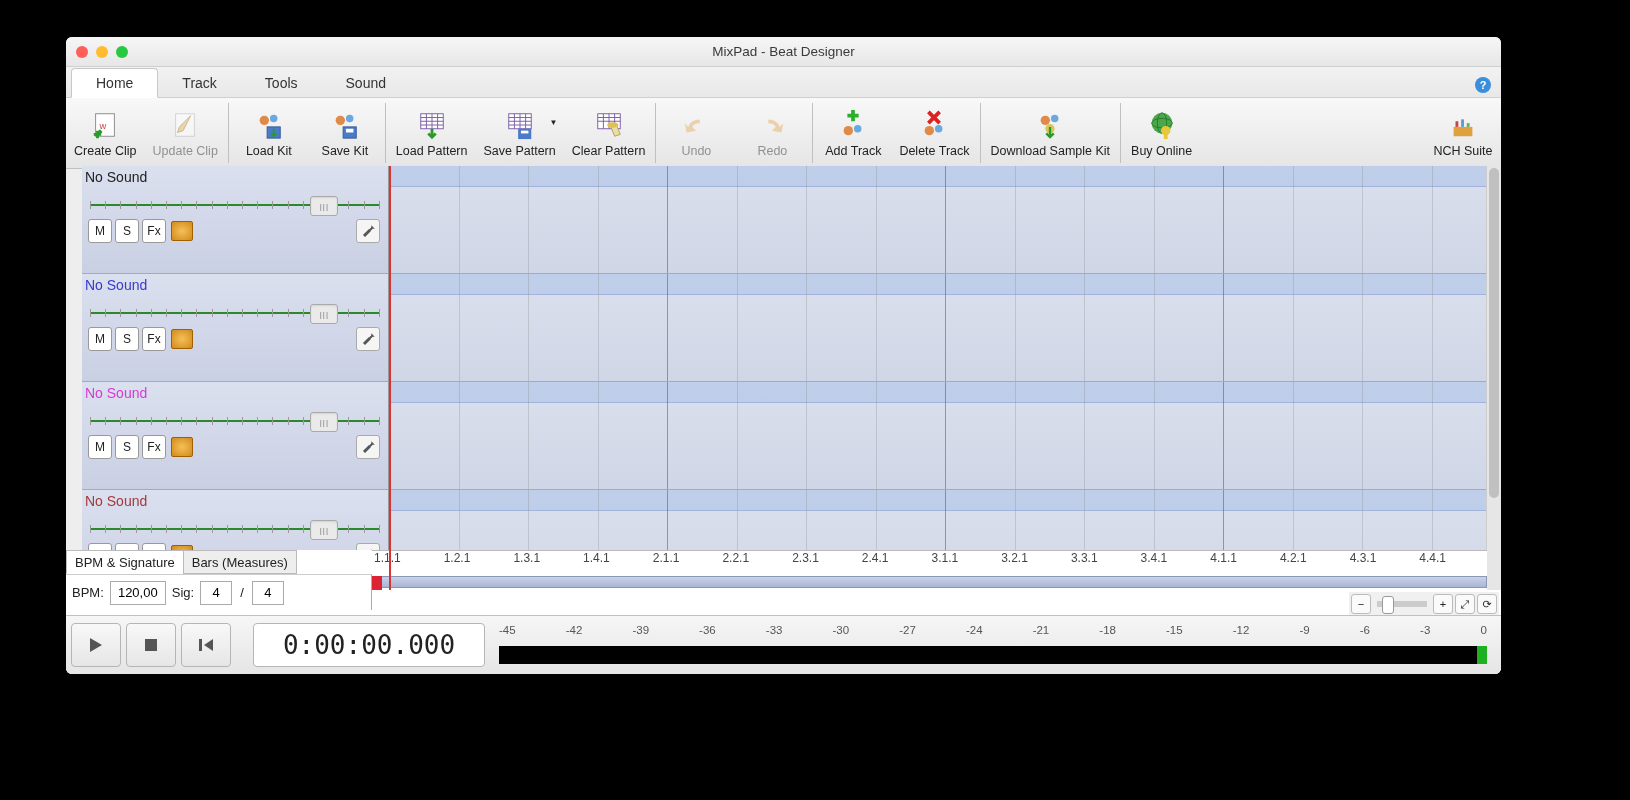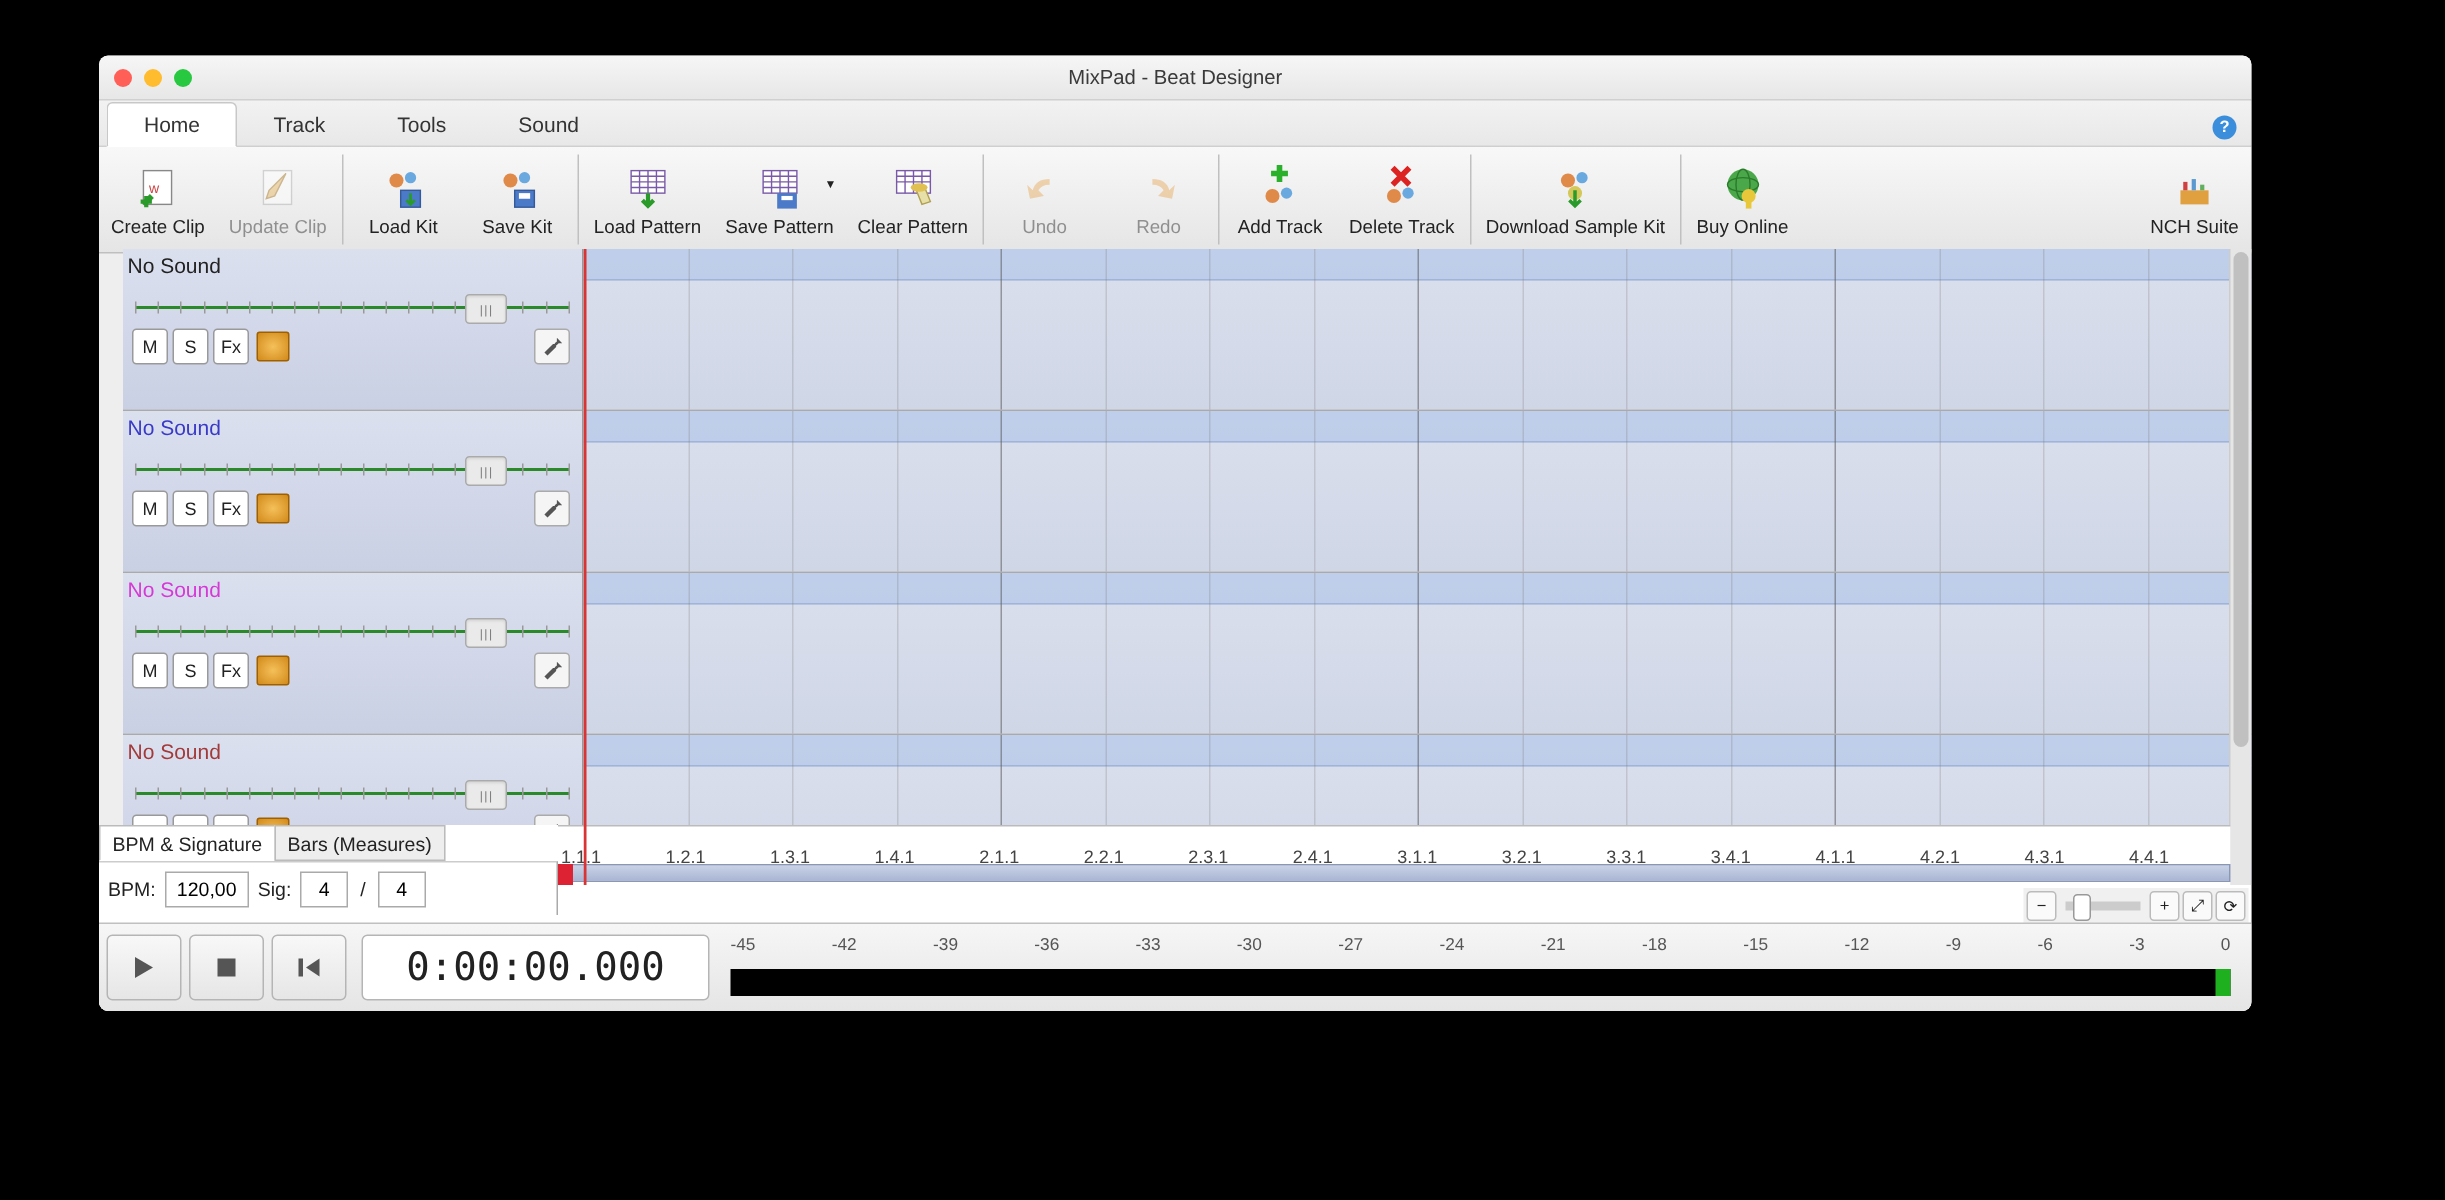--- a/index.html
+++ b/index.html
@@ -62,34 +62,34 @@
 .tab2{padding:4px 8px;border:1px solid #bbb;background:#eee;font-size:13px;cursor:pointer;}
 .tab2.active{background:#fff;border-bottom:1px solid #fff;}
 .tab2+.tab2{margin-left:-1px;}
 .bpm-row{position:absolute;left:0;top:-16px;width:306px;height:36px;background:#fff;display:flex;align-items:center;gap:6px;padding-left:6px;border-top:1px solid #ccc;border-right:1px solid #aaa;box-sizing:border-box;}
 .bpm-row label{font-size:13px;}
 .bpm-row input{width:50px;height:20px;font-size:13px;border:1px solid #aaa;text-align:center;background:#fff;}
 .bpm-row .small{width:26px;}
 .bpm-row .sep2{margin:0 2px;}
 
 .ruler{position:absolute;left:306px;right:14px;top:-40px;height:40px;background:#fff;border-top:1px solid #bbb;}
-.ruler .labels{position:absolute;inset:0;display:flex;align-items:center;}
+.ruler .labels{position:absolute;inset:0;display:flex;}
 .ruler .labels .rl{flex:1;font-size:12px;color:#444;padding-left:2px;}
 .ruler .bar{position:absolute;left:0;right:0;bottom:3px;height:10px;background:linear-gradient(#c9d2e6,#a9b5d4);border:1px solid #8a98b8;}
 .ruler .posmark{position:absolute;left:0;bottom:1px;width:10px;height:14px;background:#d23;}
 
 .zoom{position:absolute;right:2px;bottom:58px;display:flex;align-items:center;gap:2px;background:#f0f0f0;padding:2px;}
 .zbtn{width:18px;height:18px;border:1px solid #bbb;background:#fafafa;display:flex;align-items:center;justify-content:center;font-size:11px;cursor:pointer;border-radius:3px;}
 .zslider{width:50px;height:6px;background:#ccc;margin:0 4px;position:relative;}
 .zslider .zt{position:absolute;left:5px;top:-5px;width:10px;height:16px;background:#fff;border:1px solid #999;border-radius:3px;}
 
 
 .transport{position:absolute;left:0;right:0;bottom:0;height:58px;background:linear-gradient(#f6f6f6,#e5e5e5);border-top:1px solid #c0c0c0;display:flex;align-items:center;}
 .tbtn{width:48px;height:42px;margin-left:5px;background:linear-gradient(#f8f8f8,#e6e6e6);border:1px solid #b5b5b5;border-radius:4px;display:flex;align-items:center;justify-content:center;cursor:pointer;}
-.timecode{width:230px;height:42px;margin-left:10px;background:#fff;border:1px solid #b5b5b5;border-radius:4px;display:flex;align-items:center;justify-content:center;font-size:26px;font-weight:400;color:#222;font-family:monospace;}
+.timecode{width:230px;height:42px;margin-left:22px;background:#fff;border:1px solid #b5b5b5;border-radius:4px;display:flex;align-items:center;justify-content:center;font-size:26px;font-weight:400;color:#222;font-family:monospace;}
 .meter{flex:1;height:42px;margin-left:14px;margin-right:14px;position:relative;}
 .meter .scale{position:absolute;left:0;right:0;top:0;height:18px;display:flex;justify-content:space-between;}
 .meter .scale span{font-size:11.5px;color:#555;}
 .meter .bar{position:absolute;left:0;right:0;bottom:2px;height:18px;background:#000;}
 .meter .bar .peak{position:absolute;right:0;top:0;bottom:0;width:10px;background:#1fb01f;}
 
 
 .svg-ic{width:30px;height:30px;}
 </style>
 </head>

